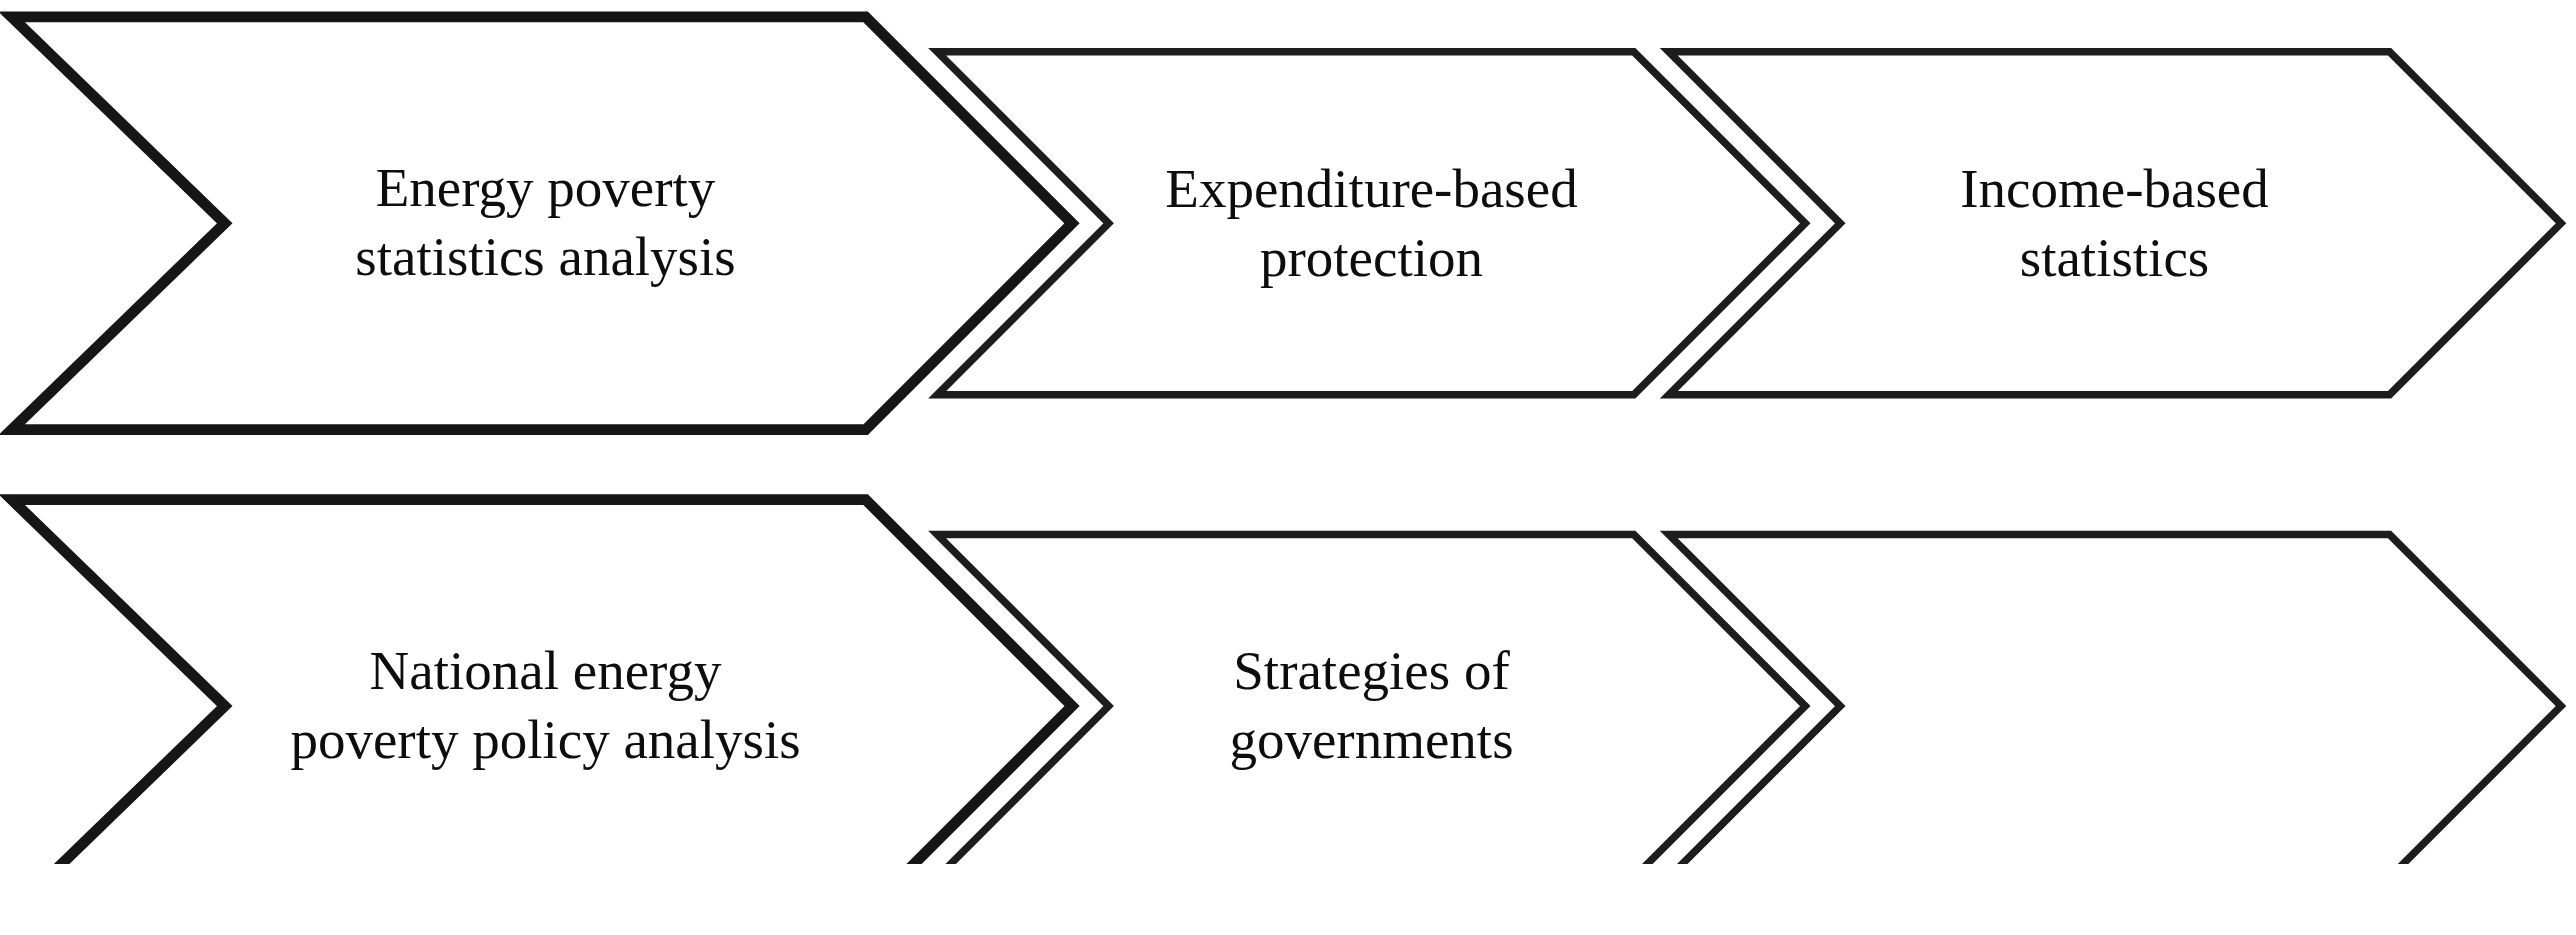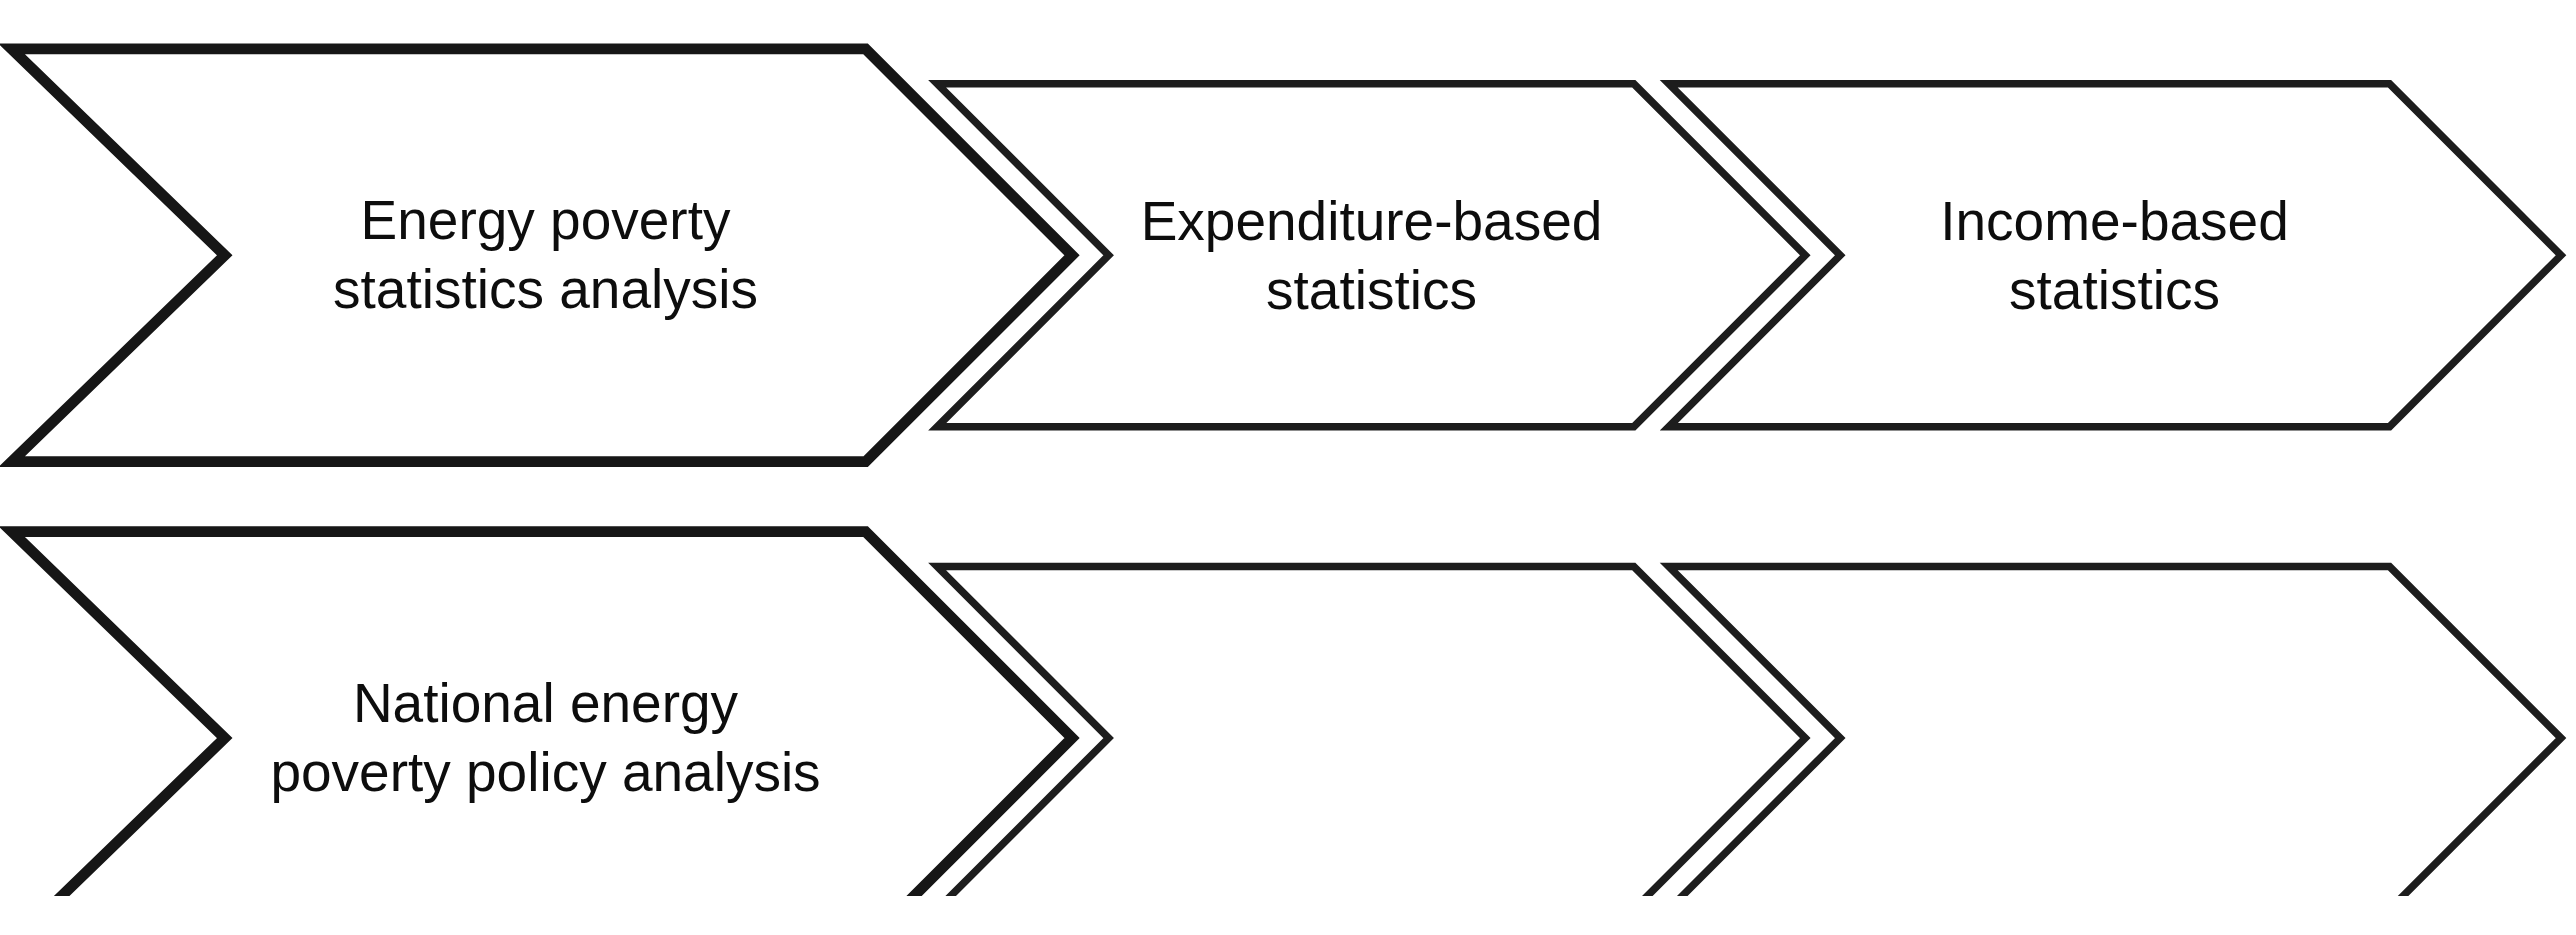--- a/index.html
+++ b/index.html
@@ -6,22 +6,21 @@
     margin: 0;
     padding: 0;
     background: #ffffff;
   }
   .canvas {
     position: relative;
     width: 2576px;
     height: 864px;
     background: #ffffff;
     overflow: hidden;
-    font-family: Liberation Sans, sans-serif;
-    margin-top: 32px;
+    font-family: Liberation Serif, serif;
   }
   svg.shapes {
     position: absolute;
     left: 0;
     top: 0;
     width: 2576px;
     height: 936px;
     display: block;
   }
   polygon.step-big {
@@ -69,21 +68,23 @@
     <polygon class="step-small" points="2005,62 2871,62 3077,268 2871,474 2005,474 2211,268"></polygon>
 
     <polygon class="step-big" points="14,600 1040,600 1288,848 1040,1096 14,1096 270,848"></polygon>
     <polygon class="step-small" points="1126,642 1963,642 2169,848 1963,1054 1126,1054 1332,848"></polygon>
     <polygon class="step-small" points="2005,642 2871,642 3077,848 2871,1054 2005,1054 2211,848"></polygon>
   </svg>
 
   <div class="label t1">Energy poverty
 statistics analysis</div>
   <div class="label t2">Expenditure-based
-statistics</div>
+protection</div>
   <div class="label t3">Income-based
 statistics</div>
 
   <div class="label t4">National energy
 poverty policy analysis</div>
+  <div class="label t5">Strategies of
+governments</div>
 
 </div>
 
 
 </body></html>

